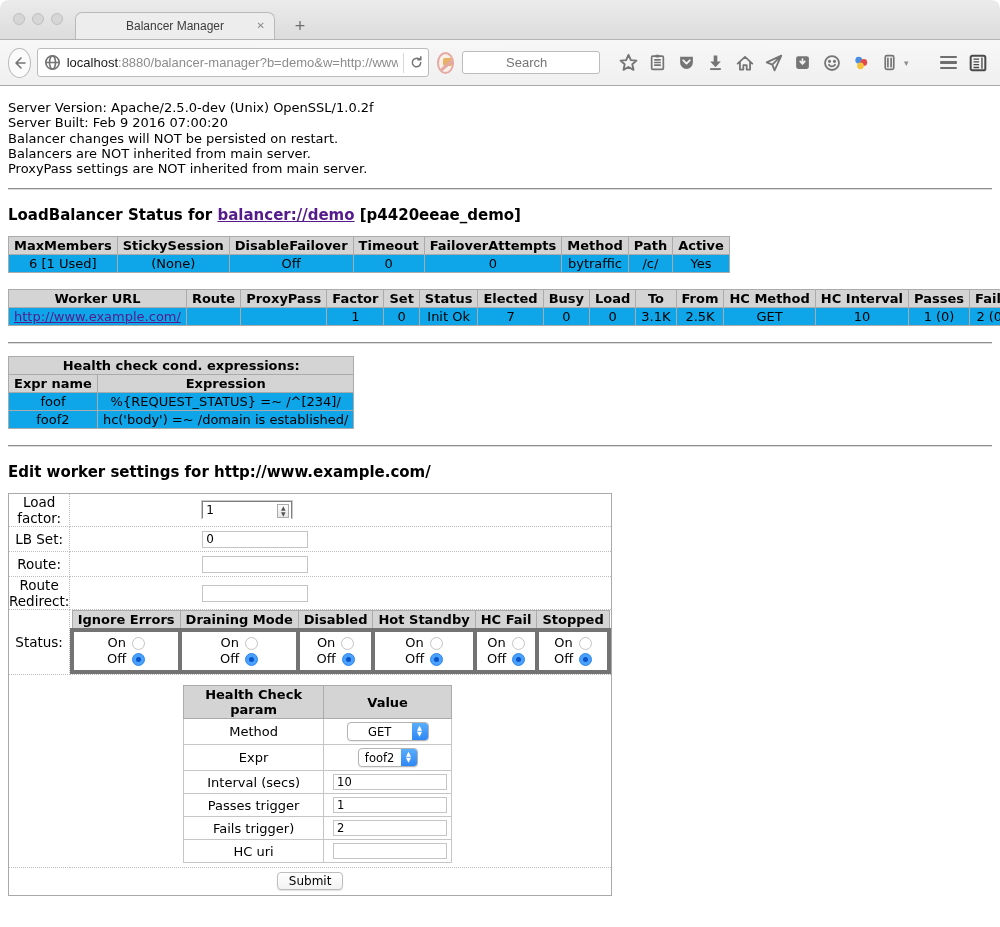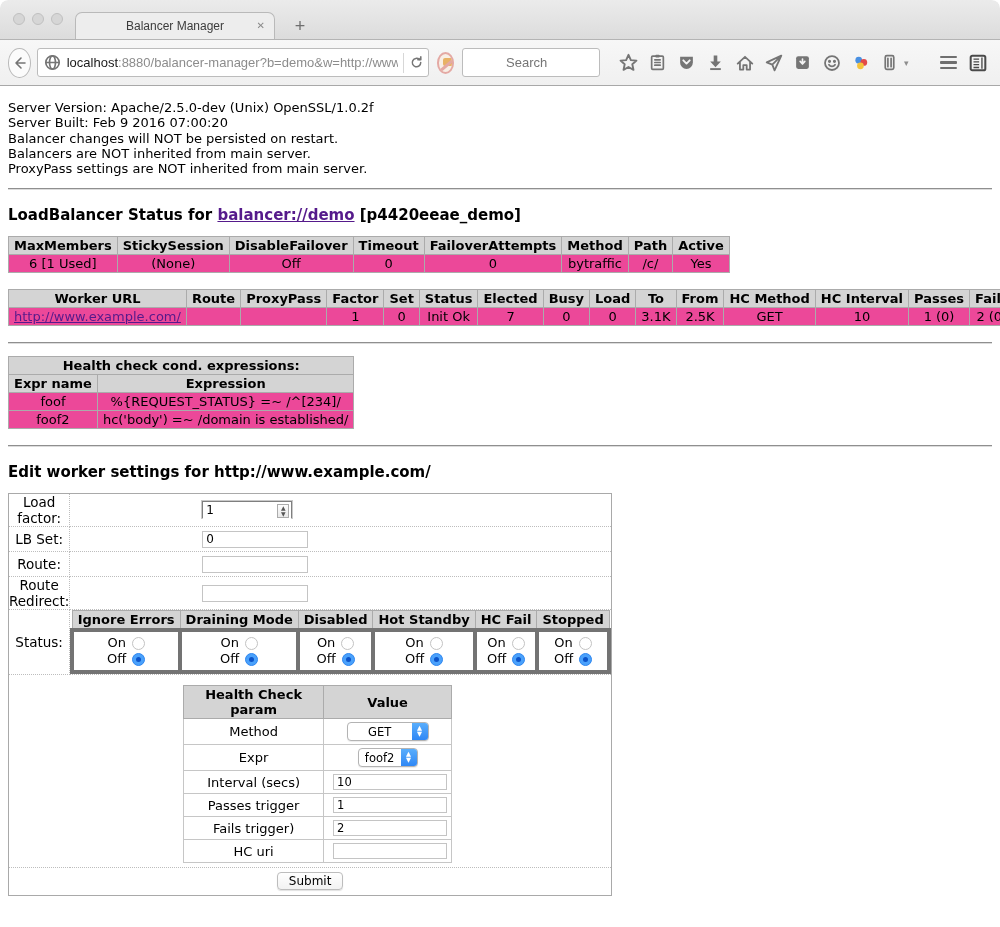--- a/index.html
+++ b/index.html
@@ -29,21 +29,21 @@
             border:1px solid #bcbcbc; border-radius:3px; padding:0 4px 0 6px; }
   .url-text { flex:1; font-size:13px; white-space:nowrap; overflow:hidden; margin-left:6px; }
   .url-host { color:#1a1a1a; }
   .url-rest { color:#8c8c8c; }
   .url-div { width:1px; height:20px; background:#d7d7d7; margin:0 5px; }
   .block-icon { width:22px; height:22px; border-radius:50%; border:2px solid #e4a9a4; position:relative;
                 margin:0 8px; background:#f8efe6; overflow:hidden; }
   .block-icon::before { content:""; position:absolute; left:4px; top:4px; width:10px; height:8px; background:#e8b265; border-radius:2px; }
   .block-icon::after { content:""; position:absolute; left:-2px; top:8px; width:24px; height:2.5px;
                        background:#e4a9a4; transform:rotate(-40deg); }
-  .searchbar { display:flex; align-items:center; width:138px; height:29px; background:#fff;
+  .searchbar { display:flex; align-items:center; width:138px; height:23px; background:#fff;
                border:1px solid #bcbcbc; border-radius:3px; padding:0 6px;gap:32px; }
   .searchbar input { border:none; outline:none; width:95px; font-size:13px; margin-left:5px;
                      font-family:"Liberation Sans",sans-serif; color:#333; background:transparent; }
   .navicons { display:flex; align-items:center; margin-left:14px; }
   .nicon { width:29px; height:30px; display:flex; align-items:center; justify-content:center; cursor:pointer; }
   .caret { font-size:9px; color:#8d8d8d; width:12px; }
   .gap { width:18px; }
   .hamburger { display:flex; flex-direction:column; gap:3px; }
   .hamburger span { width:17px; height:2.5px; background:#6f6f6f; border-radius:1px; }
 
@@ -52,21 +52,21 @@
   h1.page-title { font-size:24px; font-weight:bold; margin:14px 0 18px; }
   .info-line { line-height:15.3px; font-size:13px; }
   hr.rule { border:none; border-top:1px solid #8f8f8f; border-bottom:1px solid #dcdcdc; height:2px;
             background:#a8a8a8; margin:12px 0; }
   h3.sect { font-size:15px; font-weight:bold; margin:16px 0 12px; }
   a.plink { color:#551a8b; text-decoration:underline; }
 
   table.data { border-collapse:collapse; margin:4px 0 16px; }
   table.data th { background:#d4d4d4; border:1px solid #ababab; font-weight:bold;
                   padding:1px 5px; font-size:13px; white-space:nowrap; }
-  table.data td { border:1px solid #ababab; background:#ec4899; padding:1px 5px;
+  table.data td { border:1px solid #ababab; background:#0ea5e9; padding:1px 5px;
                   text-align:center; font-size:13px; white-space:nowrap; }
   .exprtable td.expr-val { text-align:left; }
 
   
   table.form { border-collapse:collapse; width:564px; border:1px solid #a9a9a9; margin-top:6px; }
   table.form > tbody > tr > td { border:1px dotted #bdbdbd; }
   td.flabel { width:100px; text-align:center; font-size:13.5px; height:25px; }
   td.fval { padding:2px 0; }
   .fld { display:block; width:106px; height:17px; border:1px solid #c4c4c4; font-size:12px;
          padding:0 3px; margin-left:132px; font-family:"DejaVu Sans",sans-serif; outline:none; }

